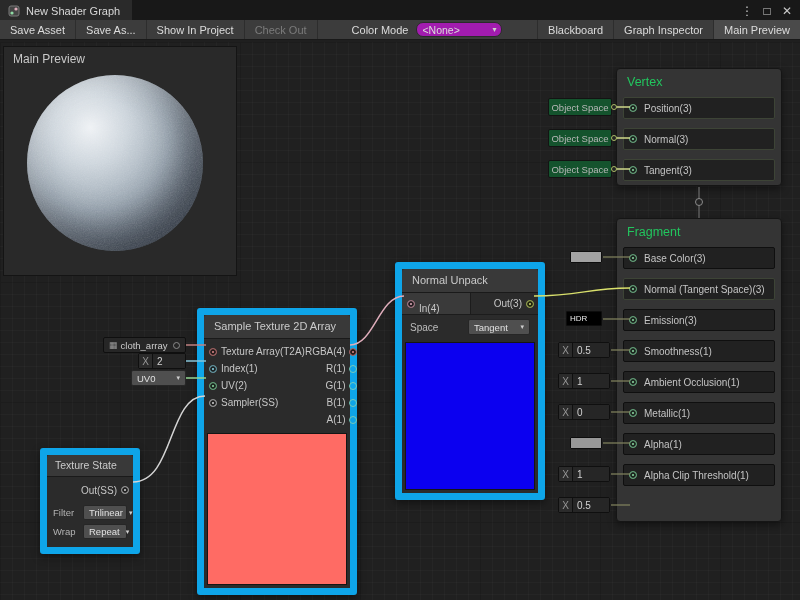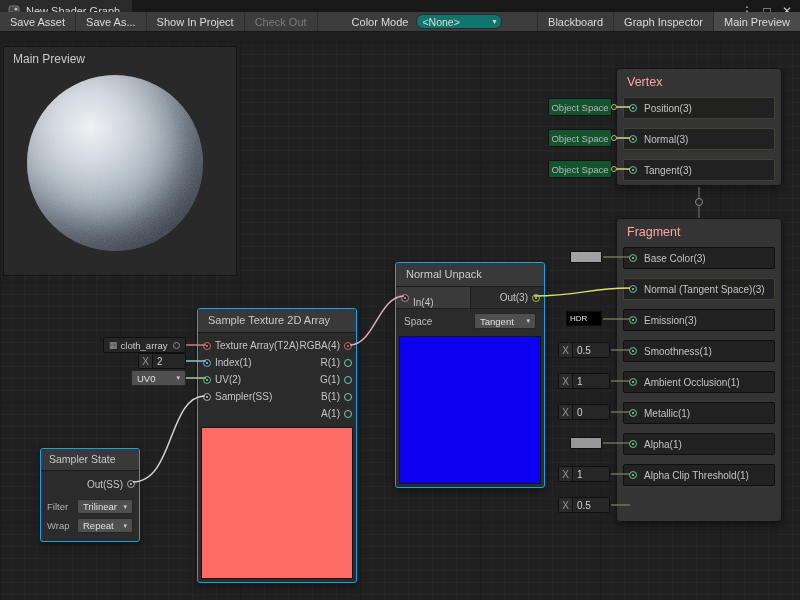--- a/index.html
+++ b/index.html
@@ -9,30 +9,30 @@
   
   .titlebar { position:absolute; top:0; left:0; width:800px; height:22px;
     background:#181818; display:flex; align-items:stretch; z-index:90; }
   .tab { display:flex; align-items:center; gap:6px; padding:0 12px 0 8px;
     background:#2a2a2a; color:#d8d8d8; font-size:11px; }
   .win-controls { margin-left:auto; display:flex; align-items:center; gap:2px;
     padding-right:4px; color:#c9c9c9; font-size:12px; }
   .win-controls span { width:18px; text-align:center; cursor:default; }
 
   
-  .toolbar { position:absolute; top:12px; left:0; width:800px; height:20px;
+  .toolbar { position:absolute; top:20px; left:0; width:800px; height:20px;
     background:#3c3c3c; border-bottom:1px solid #191919; display:flex;
     align-items:stretch; font-size:11px; color:#dcdcdc; z-index:90; }
   .tbtn { display:flex; align-items:center; padding:0 10px;
     border-right:1px solid #2d2d2d; cursor:default; white-space:nowrap; }
   .tbtn.disabled { color:#7b7b7b; }
   .tbtn.right { border-right:none; border-left:1px solid #2d2d2d; }
   .tbtn.active { background:#4a4a4a; }
   .cm-label { display:flex; align-items:center; padding:0 8px; margin-left:26px; }
-  .dd { background:#0f766e; border:1px solid #2b2b2b; border-radius:7px;
+  .dd { background:#a21caf; border:1px solid #2b2b2b; border-radius:7px;
     height:15px; align-self:center; display:flex; align-items:center;
     justify-content:space-between; padding:0 5px; min-width:86px; font-size:10.5px; }
   .dd .arr { margin-left:10px; font-size:8px; color:#cfcfcf; }
   .tb-right { margin-left:auto; display:flex; align-items:stretch; }
 
   
   .graph { position:absolute; top:42px; left:0; width:800px; height:558px;
     background-color:#202020;
     background-image:
       linear-gradient(rgba(255,255,255,0.022) 1px, transparent 1px),
@@ -47,32 +47,32 @@
   .panel-title { height:24px; padding:5px 9px; font-size:12px; color:#c9c9c9; }
   .sphere { position:absolute; left:23px; top:28px; width:176px; height:176px;
     border-radius:50%;
     background:radial-gradient(circle at 36% 30%, #eff2f5 0%, #ced6dd 22%,
       #9fabb6 48%, #6d7885 72%, #515b66 90%, #464f59 100%);
     box-shadow: inset -16px -20px 36px rgba(8,12,18,.45),
                 inset 8px 10px 22px rgba(255,255,255,.22); }
   .sphere svg { position:absolute; inset:0; border-radius:50%; }
 
   
-  .node { position:absolute; background:#2b2b2b; border:1px solid #0ea5e9;
+  .node { position:absolute; background:#2b2b2b; border:7px solid #0ea5e9;
     border-radius:3px; box-shadow:0 3px 8px rgba(0,0,0,.45); z-index:20; }
   .node-header { height:24px; line-height:23px; padding:0 10px; font-size:11px;
     color:#cacaca; background:#393939; border-bottom:1px solid #1a1a1a;
     border-radius:3px 3px 0 0; white-space:nowrap; overflow:hidden; }
 
   
   .stack-node { position:absolute; width:166px; background:#343434;
     border:1px solid #151515; border-radius:4px; z-index:20;
     box-shadow:0 3px 8px rgba(0,0,0,.45); }
   .stack-title { height:24px; line-height:26px; padding:0 10px; font-size:12.5px;
-    color:#fca5a5; }
+    color:#22c55e; }
   .stack-rows { padding:4px 6px 6px; }
   .stack-row { position:relative; height:22px; margin-bottom:9px; background:#212121;
     border:1px solid #0f0f0f; border-radius:2px; display:flex; align-items:center;
     padding-left:20px; font-size:10px; color:#c4c4c4; white-space:nowrap; }
   .stack-row:last-child { margin-bottom:0; }
   .stack-row.connected { border-color:#3d4436; }
 
   
   .pdot { position:absolute; top:50%; transform:translateY(-50%); width:8px;
     height:8px; border-radius:50%; }
@@ -359,21 +359,21 @@
     <span style="flex:1">Space</span>
     <div class="sdd">
       <span>Tangent</span>
       <span class="arr">▾</span>
     </div>
   </div>
   <div class="nu-preview" style="background: rgb(11, 0, 240);"></div>
 </div>
 
 <div class="node" style="left:40px;top:448px;width:100px;">
-  <div class="node-header" style="font-size:10.5px;height:22px;line-height:21px;padding:0 8px;">Sampler State</div>
+  <div class="node-header" style="font-size:10.5px;height:22px;line-height:21px;padding:0 8px;">Texture State</div>
   <div class="ss-out">
     <span>Out(SS)</span>
     <span class="pdot out filled-gray"></span>
   </div>
   <div class="ss-row">
     <span style="width:26px;">Filter</span>
     <div class="sdd">
       <span>Trilinear</span>
       <span class="arr">▾</span>
     </div>

